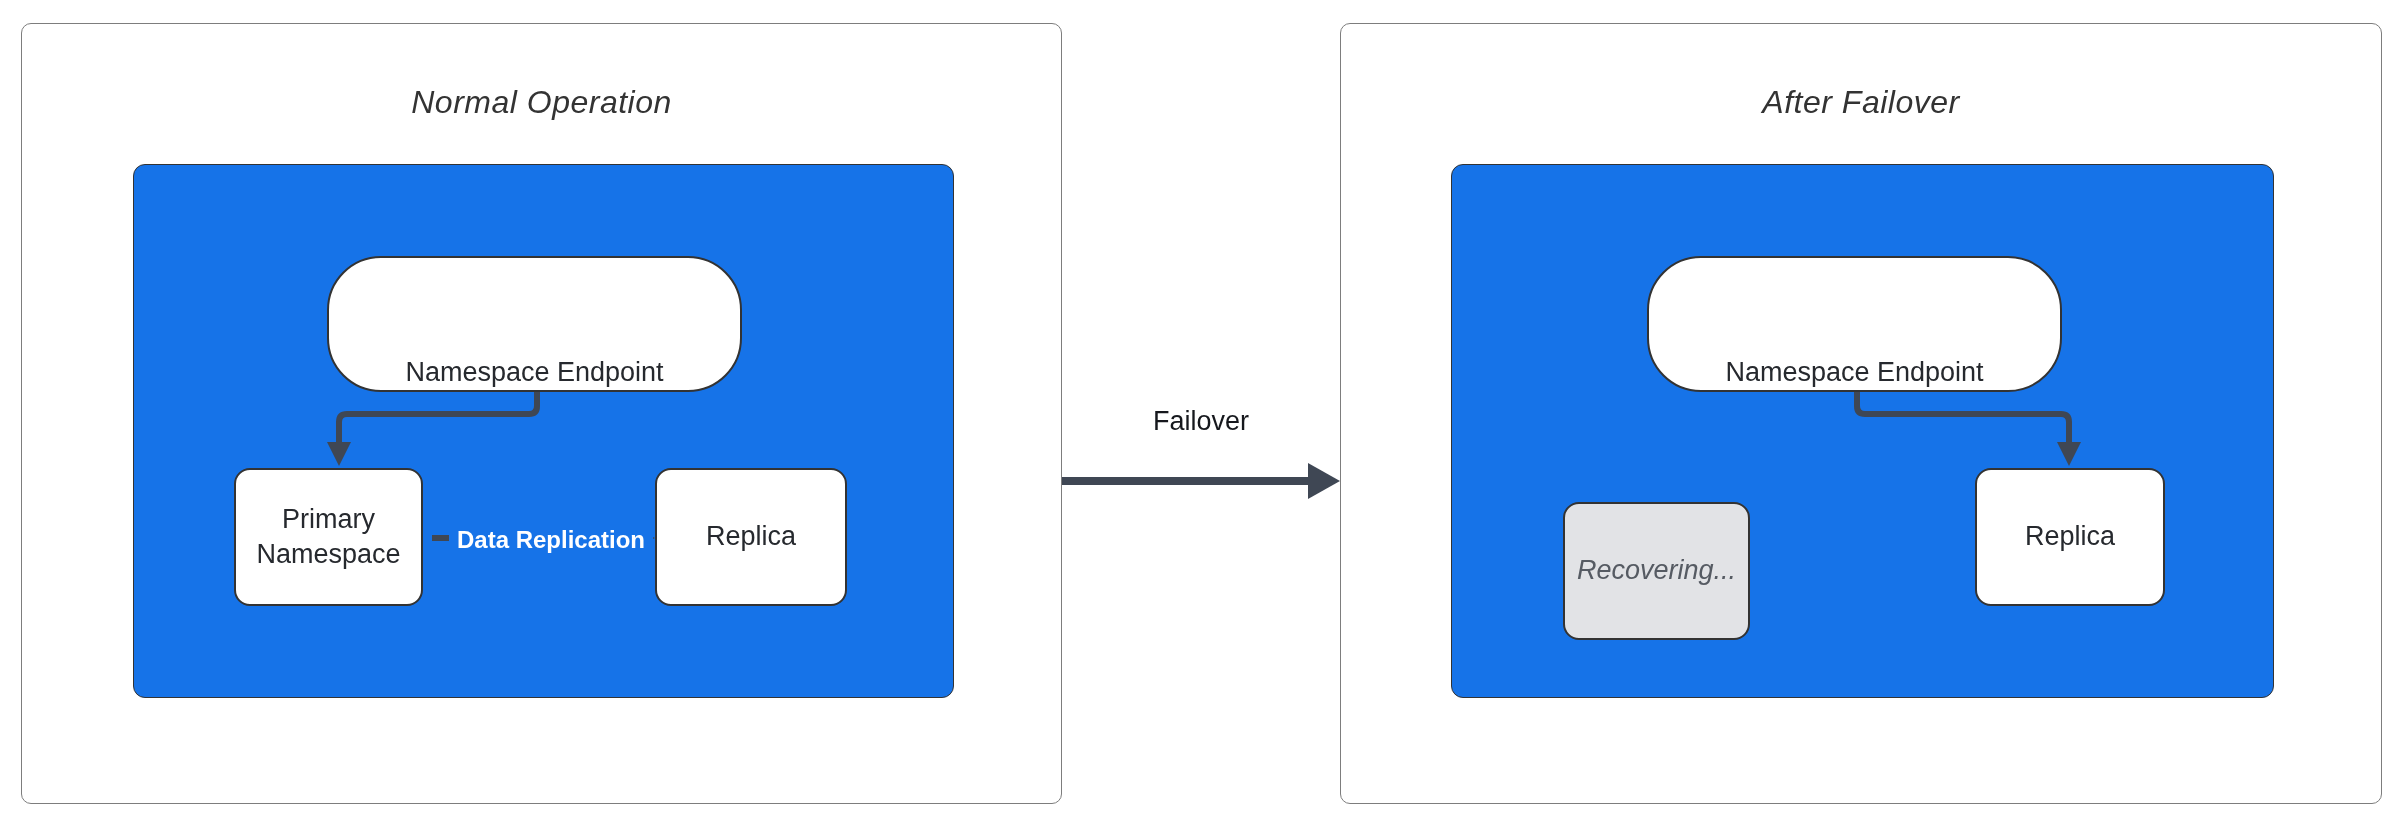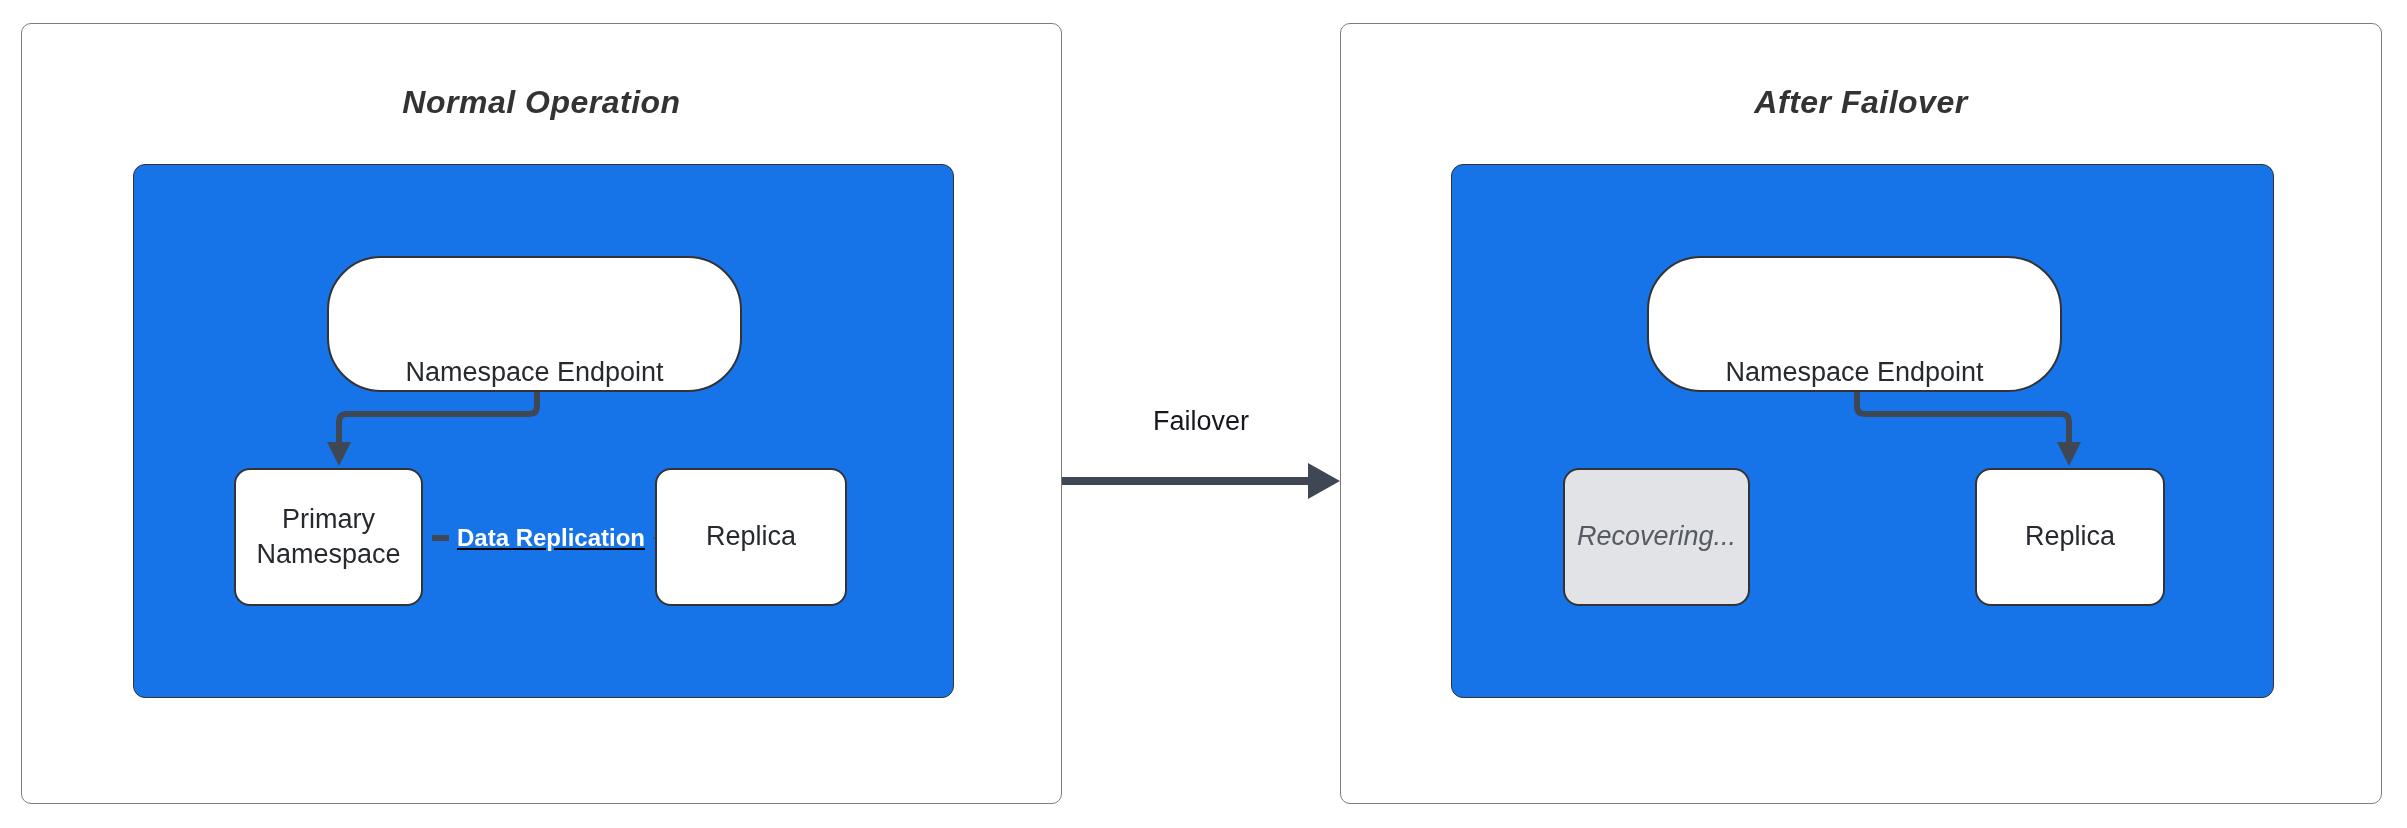--- a/index.html
+++ b/index.html
@@ -20,21 +20,21 @@
   }
   .panel{
     position:absolute;top:23px;height:781px;width:1041px;
     background:#ffffff;border:1px solid var(--panel-border);
     border-radius:10px;box-sizing:border-box;
   }
   #panel-left{left:21px;}
   #panel-right{left:1340px;width:1042px;padding-left:32px;}
   .panel-title{
     position:absolute;top:60px;left:0;width:100%;margin:0;
-    text-align:center;font-size:32px;font-style:italic;font-weight:700;
+    text-align:center;font-size:32px;font-style:italic;font-weight:400;
     color:var(--title-text);letter-spacing:0.5px;
   }
   .cluster{
     position:absolute;top:140px;height:534px;
     background:var(--cluster-blue);
     border:1px solid #333333;border-radius:12px;box-sizing:border-box;
   }
   #panel-left .cluster{left:111px;width:821px;}
   #panel-right .cluster{left:110px;width:823px;}
   .pill{
@@ -50,33 +50,33 @@
   }
   .box{
     position:absolute;top:303px;height:138px;
     background:var(--node-fill);border:2px solid var(--node-border);
     border-radius:16px;box-sizing:border-box;
     display:flex;align-items:center;justify-content:center;
     padding:0 8px;z-index:2;
   }
   #box-primary{left:100px;width:189px;}
   #box-replica-left{left:521px;width:192px;}
-  #box-recovering{left:111px;width:187px;background:var(--recovering-fill);}
+  #box-recovering{left:111px;width:187px;background:var(--recovering-fill);margin-top:34px;}
   #box-replica-right{left:523px;width:190px;}
   #box-recovering .node-text{font-style:italic;color:var(--recovering-text);}
   svg.conn{position:absolute;overflow:visible;z-index:1;}
   #conn-left{left:188px;top:195px;}
   #conn-right{left:395px;top:195px;}
   #conn-repl{left:298px;top:357px;}
   .conn path{fill:none;stroke:var(--edge-dark);stroke-width:6px;}
   .conn line{stroke:var(--edge-dark);stroke-width:6px;}
   .conn polygon{fill:var(--edge-dark);stroke:none;}
   .edge-label-wrap{
     position:absolute;left:298px;top:355px;width:238px;height:36px;
-    display:flex;align-items:center;justify-content:center;z-index:3;text-decoration:underline;
+    display:flex;align-items:flex-end;justify-content:center;z-index:3;
   }
   .edge-label{
     background:var(--cluster-blue);color:#ffffff;font-weight:bold;
     font-size:24px;padding:2px 8px;white-space:nowrap;
   }
   .failover-wrap{position:absolute;left:1062px;top:390px;width:278px;height:76px;}
   .failover-label{
     text-align:center;font-size:27px;color:#16181d;height:36px;
     line-height:30px;margin:16px;
   }

